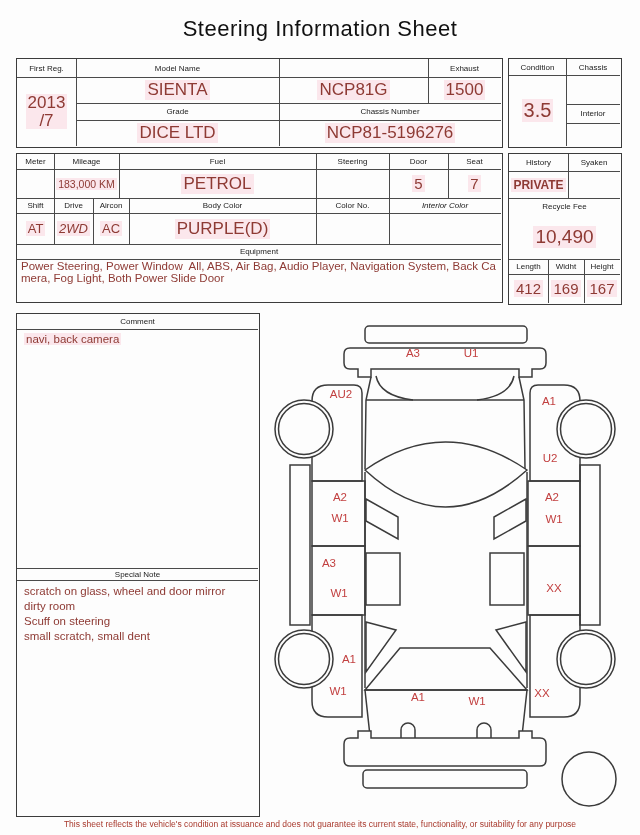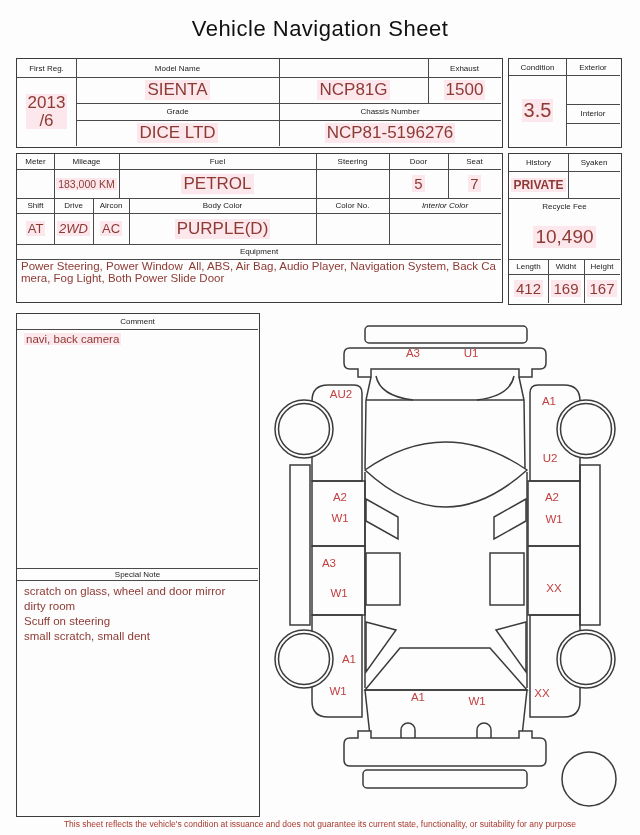--- a/index.html
+++ b/index.html
@@ -17,36 +17,36 @@
   .top-left{align-items:flex-start;justify-content:flex-start;text-align:left;}
   .pre{white-space:pre-wrap;word-break:break-all;}
   #disclaimer{left:0;top:819px;width:640px;text-align:center;font-size:8.5px;color:#a8392d;}
   svg text.dmg{font-family:"Liberation Sans",sans-serif;font-size:11.5px;fill:#c24040;text-anchor:middle;}
   svg .s{fill:none;stroke:#3b3b3b;stroke-width:1.5;}
   svg .sw{fill:#fdfdfd;stroke:#3b3b3b;stroke-width:1.5;}
 </style>
 </head>
 <body>
 
-<div class="abs" id="title">Vehicle Navigation Sheet</div>
+<div class="abs" id="title">Steering Information Sheet</div>
 
 <div class="box" style="left:16px;top:58px;width:487px;height:90px;">
   <div class="ln" style="left:59px;top:0;width:1px;height:87px;"></div>
   <div class="ln" style="left:262px;top:0;width:1px;height:87px;"></div>
   <div class="ln" style="left:411px;top:0;width:1px;height:44px;"></div>
   <div class="ln" style="left:0;top:18px;width:484px;height:1px;"></div>
   <div class="ln" style="left:59px;top:44px;width:425px;height:1px;"></div>
   <div class="ln" style="left:59px;top:61px;width:425px;height:1px;"></div>
 
   <div class="c h" style="left:0;top:0;width:59px;height:18px;">
       <span>First Reg.</span>
     </div>
   <div class="c v big" style="left:0;top:18px;width:59px;height:69px;line-height:1.05;">
       <span class="hl">2013
-/6</span>
+/7</span>
     </div>
 
   <div class="c v big" style="left:59px;top:18px;width:203px;height:26px;">
       <span class="hl">SIENTA</span>
     </div>
   <div class="c h" style="left:59px;top:0;width:203px;height:18px;">
       <span>Model Name</span>
     </div>
 
   <div class="c v big" style="left:262px;top:18px;width:149px;height:26px;">
@@ -81,21 +81,21 @@
   <div class="ln" style="left:57px;top:45px;width:54px;height:1px;"></div>
   <div class="ln" style="left:57px;top:64px;width:54px;height:1px;"></div>
 
   <div class="c h" style="left:0;top:0;width:57px;height:16px;">
       <span>Condition</span>
     </div>
   <div class="c v" style="left:0;top:16px;width:57px;height:71px;font-size:20px;">
       <span class="hl">3.5</span>
     </div>
   <div class="c h" style="left:57px;top:0;width:54px;height:16px;">
-      <span>Exterior</span>
+      <span>Chassis</span>
     </div>
   <div class="c v" style="left:57px;top:16px;width:54px;height:29px;">
       <span class=""></span>
     </div>
   <div class="c h" style="left:57px;top:45px;width:54px;height:19px;">
       <span>Interior</span>
     </div>
   <div class="c v" style="left:57px;top:64px;width:54px;height:23px;">
       <span class=""></span>
     </div>

